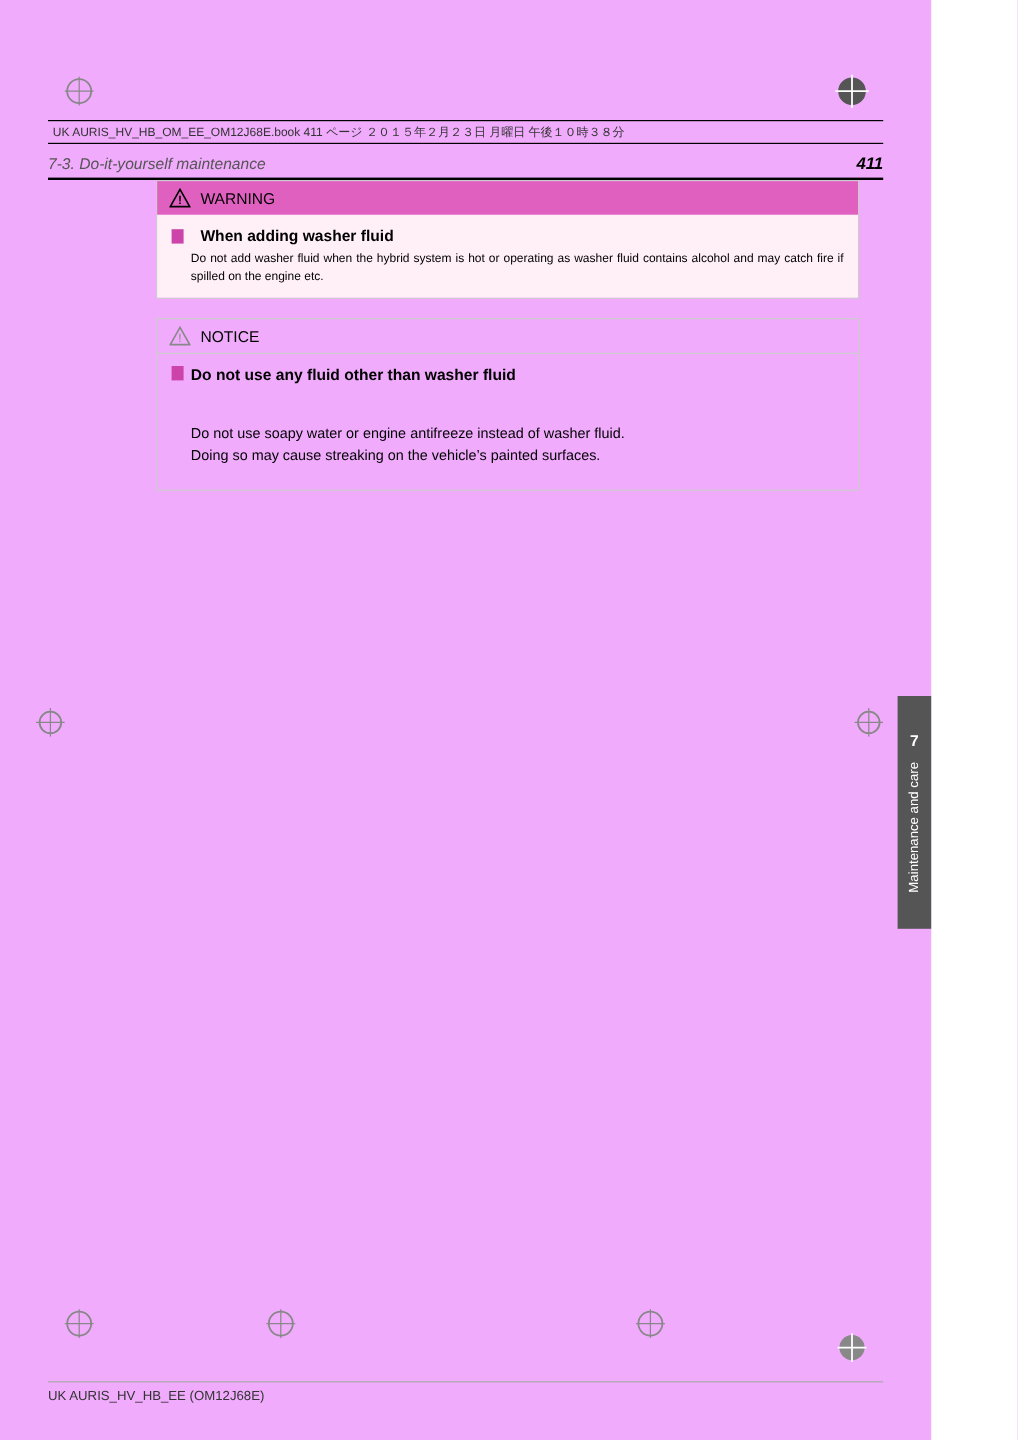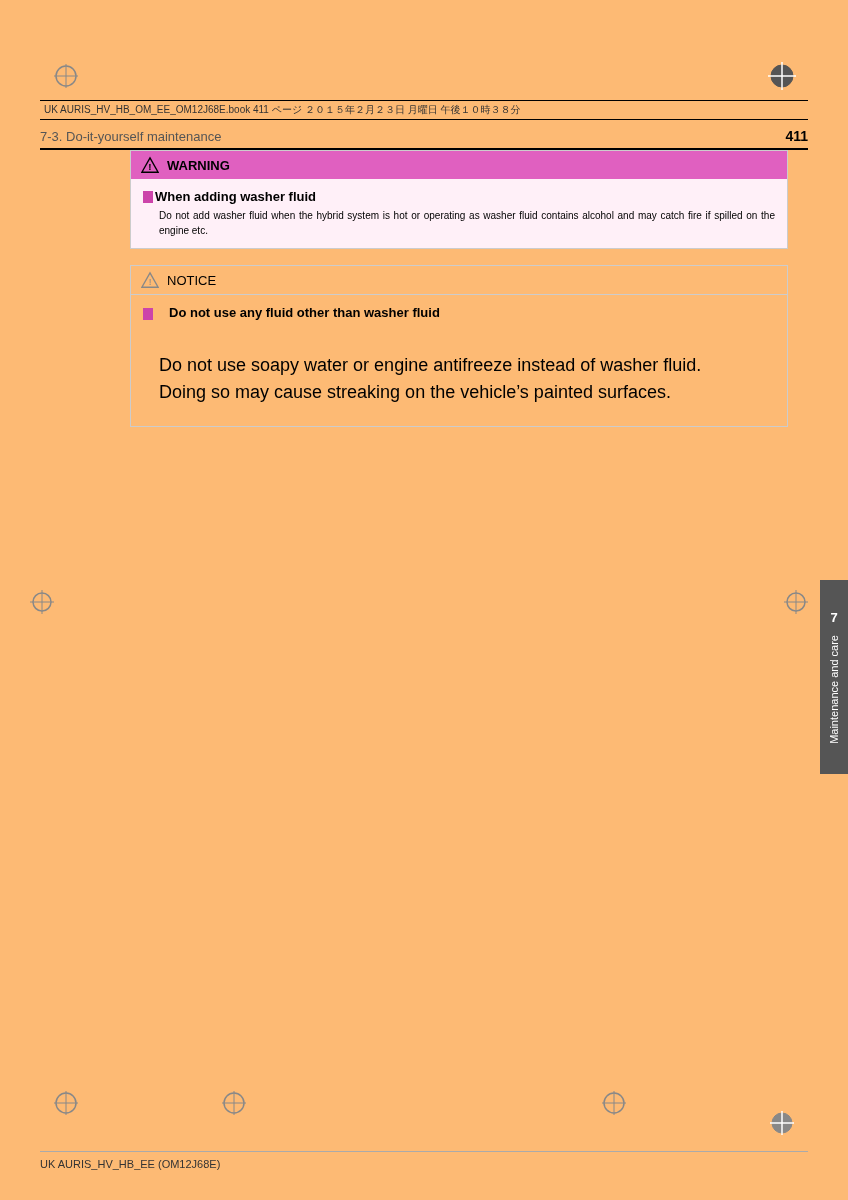--- a/index.html
+++ b/index.html
@@ -9,24 +9,24 @@
       height: 1200px;
       background: #ffffff;
       font-family: Arial, sans-serif;
       font-size: 13px;
       color: #000000;
       position: relative;
       overflow: hidden;
     }
 
     .page-container {
-      width: 848px;
+      width: 776px;
       height: 1200px;
       position: relative;
-      background: #fdba74;
+      background: #f0abfc;
     }
 
     
     .header-bar {
       position: absolute;
       top: 100px;
       left: 40px;
       right: 40px;
       border-top: 1px solid #000;
       border-bottom: 1px solid #000;
@@ -45,20 +45,21 @@
     .page-header {
       position: absolute;
       top: 128px;
       left: 40px;
       right: 40px;
       display: flex;
       justify-content: space-between;
       align-items: center;
       border-bottom: 2px solid #000;
       padding-bottom: 4px;
+      font-style: italic;
     }
 
     .page-section-title {
       font-size: 13px;
       color: #555;
     }
 
     .page-number {
       font-size: 14px;
       font-weight: bold;
@@ -94,37 +95,37 @@
       align-items: center;
       justify-content: center;
     }
 
     .warning-icon svg {
       width: 18px;
       height: 18px;
     }
 
     .warning-label {
-      font-weight: bold;
+      font-weight: normal;
       font-size: 13px;
       color: #000;
     }
 
     .warning-content {
       padding: 10px 12px;
       background: #fff0f8;
     }
 
     .warning-section-title {
       font-weight: bold;
       font-size: 13px;
       margin-bottom: 4px;
       display: flex;
       align-items: center;
-      gap: 2px;
+      gap: 14px;
     }
 
     .section-marker {
       display: inline-block;
       width: 10px;
       height: 12px;
       background: #cc44aa;
       flex-shrink: 0;
     }
 
@@ -170,26 +171,26 @@
 
     .notice-section {
       margin-bottom: 10px;
     }
 
     .notice-section-title {
       font-weight: bold;
       font-size: 13px;
       margin-bottom: 4px;
       display: flex;
-      align-items: flex-end;
-      gap: 16px;
+      align-items: flex-start;
+      gap: 6px;
     }
 
     .notice-text {
-      font-size: 18px;
+      font-size: 12px;
       line-height: 1.5;
       text-align: justify;
       margin-left: 16px;
       margin-top: 32px;
     }
 
     
     .side-tab {
       position: absolute;
       right: 0;

